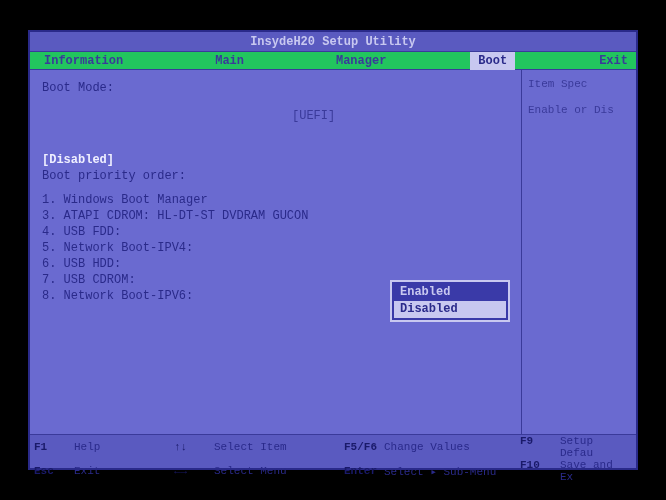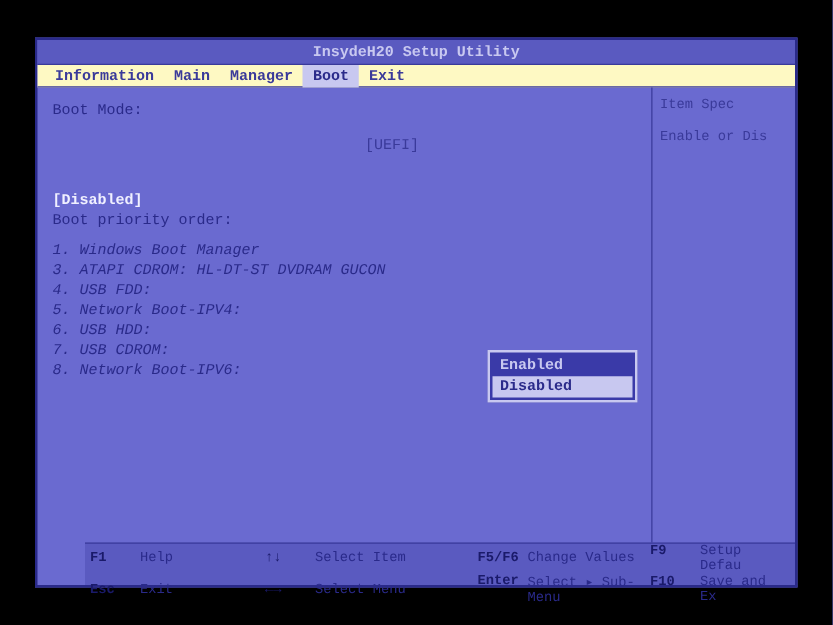--- a/index.html
+++ b/index.html
@@ -28,24 +28,25 @@
     text-align: center;
     color: #c8c8f0;
     line-height: 20px;
     border-bottom: 1px solid #3a3a9a;
     font-weight: bold;
   }
   .menubar {
     height: 18px;
     display: flex;
     align-items: center;
-    background: #fef9c3;
+    background: #22c55e;
     border-bottom: 1px solid #3a3a9a;
     padding-left: 6px;
     gap: 0;
+    justify-content: space-between;
   }
   .menuitem {
     padding: 0 8px;
     color: #3a3a9a;
     font-weight: bold;
     line-height: 18px;
   }
   .menuitem.sel {
     background: #c8c8f0;
     color: #2a2a8a;
@@ -69,21 +70,21 @@
     font-size: 11px;
   }
   .row { display: flex; line-height: 16px; }
   .label { width: 250px; }
   .value { color: #3a3a9a; margin-top: 28px; }
   .value.bracket::before { content: "["; }
   .value.bracket::after { content: "]"; }
   .row.highlight .label { color: #f0f0ff; font-weight: bold; }
   .row.highlight .value { color: #f0f0ff; font-weight: bold; }
   .bootlist { margin-top: 8px; }
-  .bootlist .item { line-height: 16px; color: #2a2a8a; font-style: italic; }
+  .bootlist .item { line-height: 16px; color: #2a2a8a; }
   .bootlist .item.num::before { content: attr(data-num) ". "; }
 
   .popup {
     position: absolute;
     top: 210px;
     left: 360px;
     width: 120px;
     background: #3a3aa8;
     border: 2px solid #c8c8f0;
     padding: 2px;
@@ -100,21 +101,20 @@
   }
 
   .helpbar {
     height: 34px;
     border-top: 1px solid #3a3a9a;
     background: #5a5ac0;
     display: flex;
     flex-direction: column;
     font-size: 11px;
     color: #2a2a8a;
-    margin-left: 38px;
   }
   .helprow { display: flex; flex: 1; align-items: center; }
   .helpcell { display: flex; gap: 6px; padding: 0 4px; }
   .helpcell .k { color: #1a1a6a; font-weight: bold; min-width: 34px; }
   .helpcell.c1 { width: 140px; }
   .helpcell.c2 { width: 170px; }
   .helpcell.c3 { flex: 1; }
   .helpcell.c4 { width: 120px; }
 </style>
 </head>

